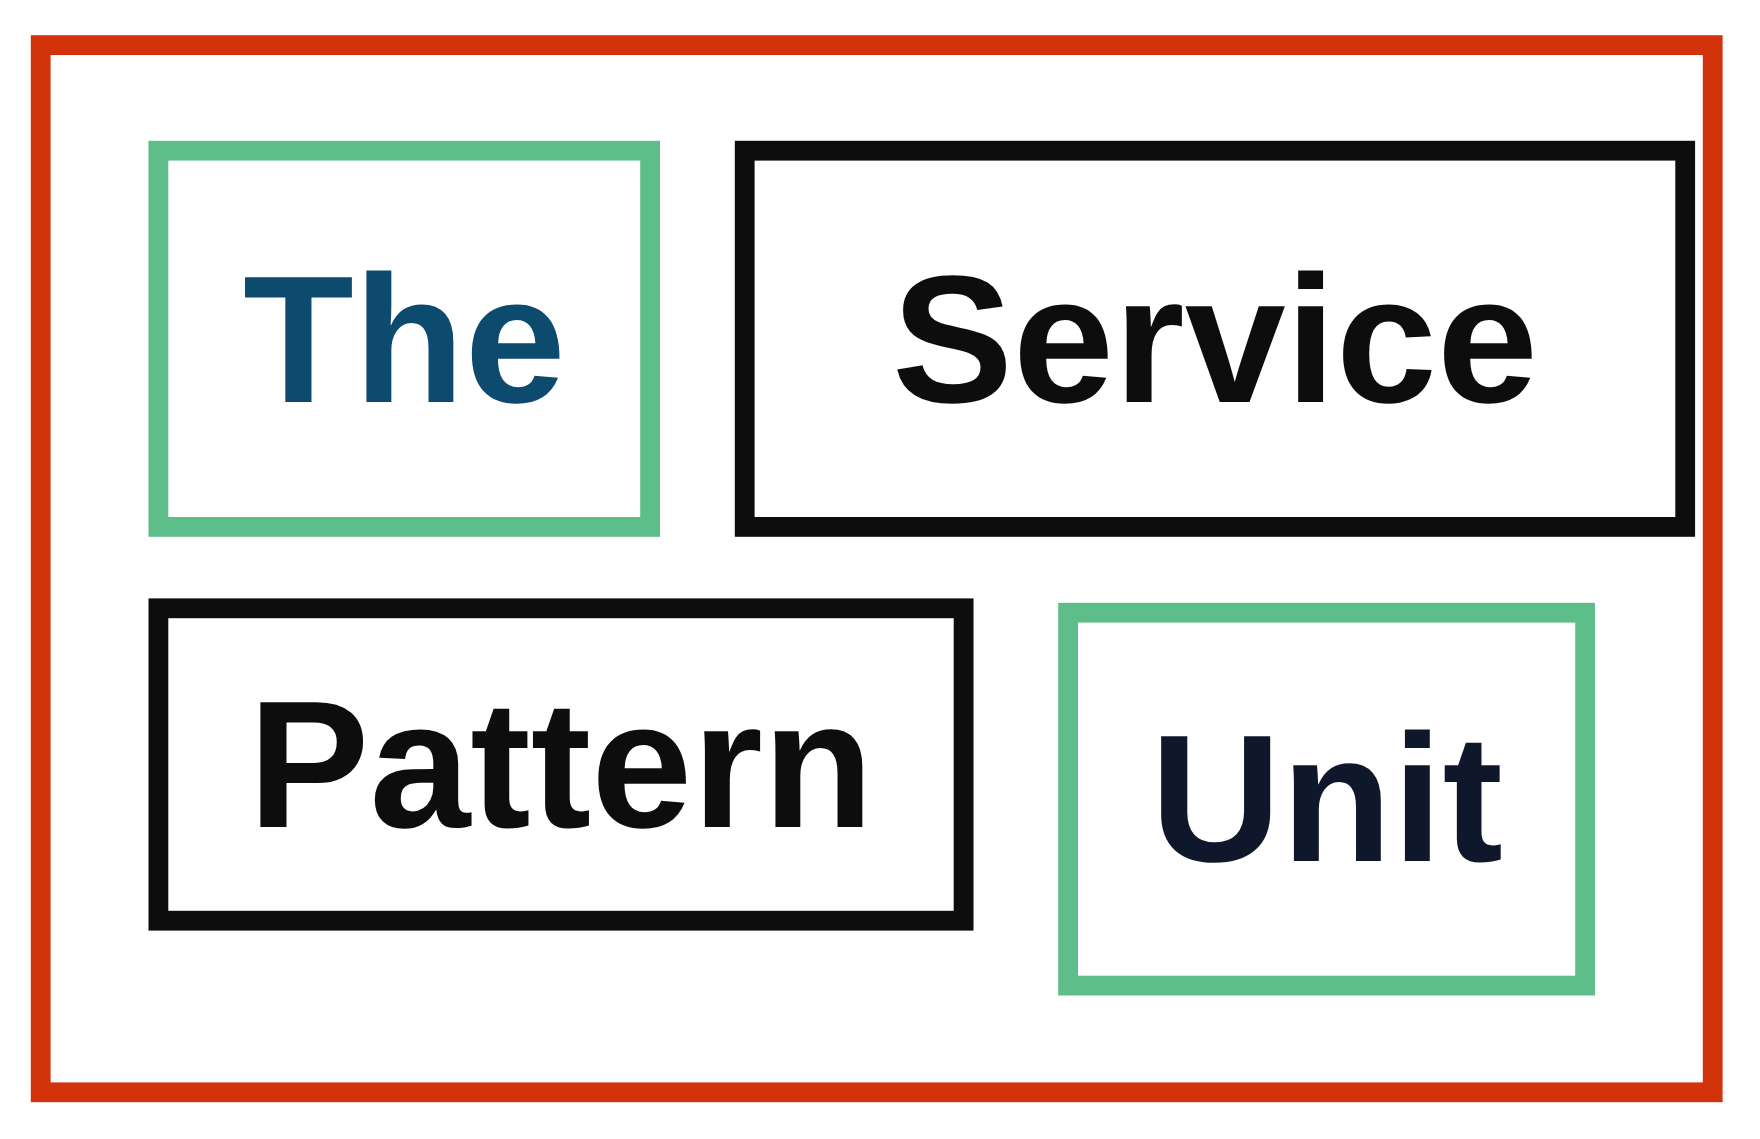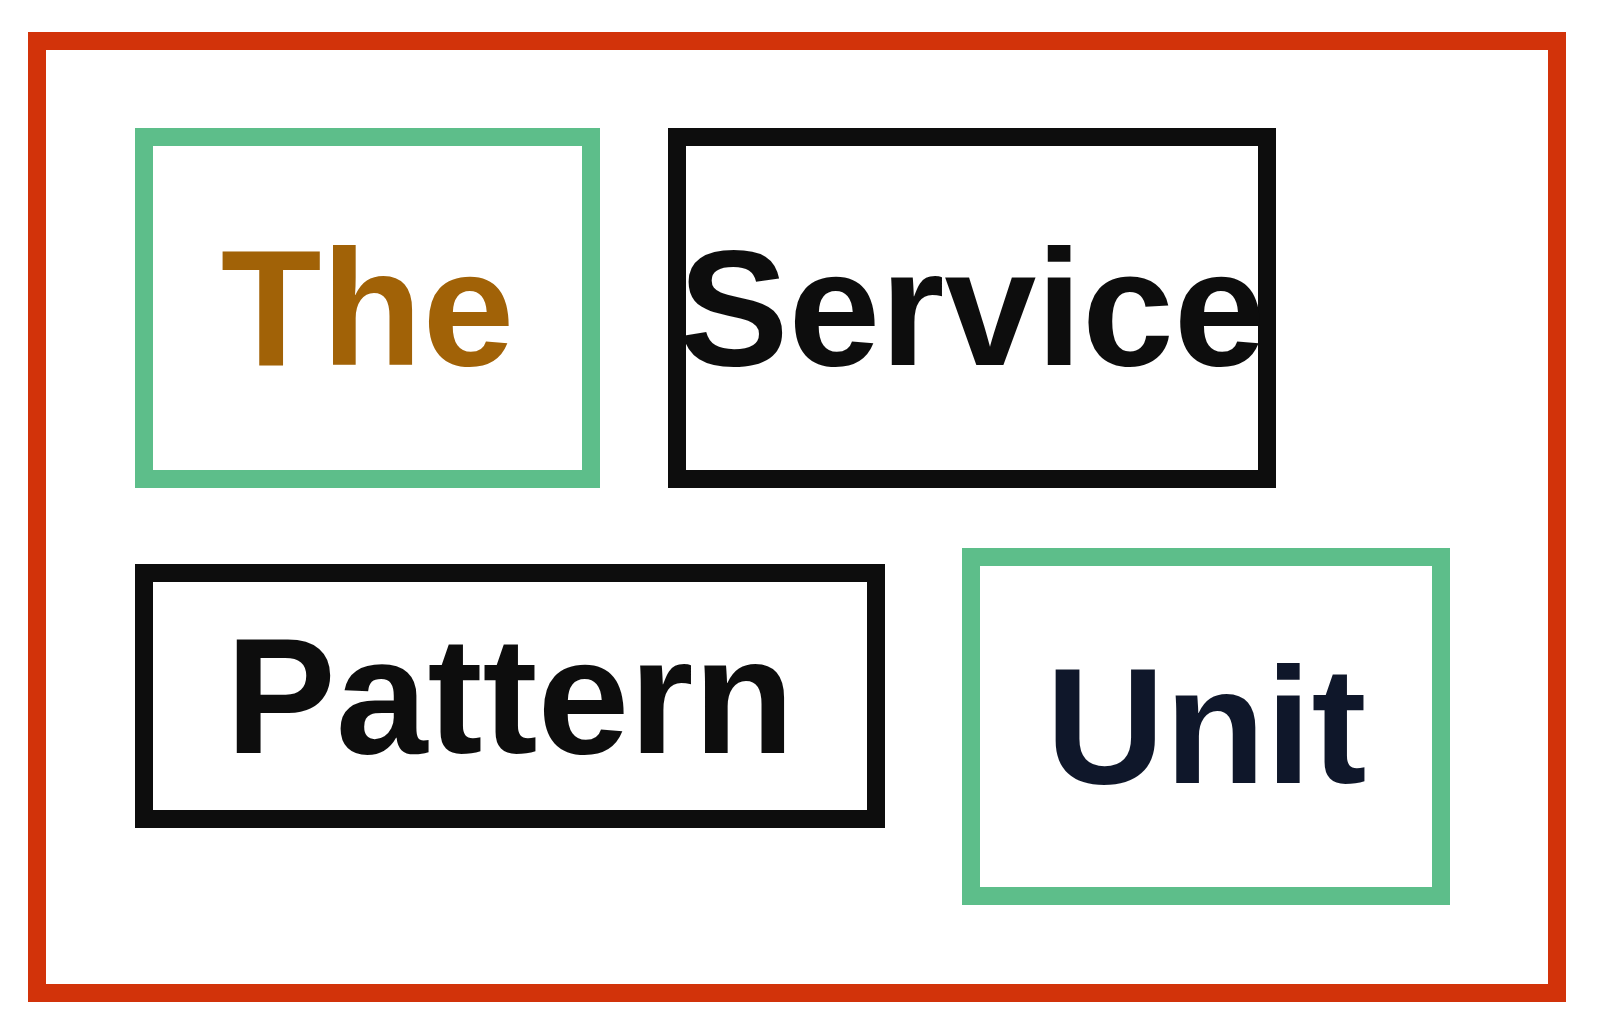--- a/index.html
+++ b/index.html
@@ -35,33 +35,33 @@
   }
   .word-label {
     font-size: 165px;
     font-weight: 700;
     line-height: 1;
     color: #0d0d0d;
     letter-spacing: 0;
     white-space: nowrap;
   }
   .box-the     { left: 135px; top: 128px; width: 465px; height: 360px; }
-  .box-service { left: 668px; top: 128px; width: 608px; height: 360px; }
-  .box-pattern { left: 135px; top: 564px; width: 750px; height: 264px; }
+  .box-service { left: 668px; top: 128px; width: 873px; height: 360px; }
+  .box-pattern { left: 135px; top: 544px; width: 750px; height: 302px; }
   .box-unit    { left: 962px; top: 548px; width: 488px; height: 357px; }
 </style>
 </head>
 <body>
 
 <div class="canvas">
 
   <div class="frame" style="border-color: rgb(210, 51, 10);"></div>
 
   <div class="word-box box-the" style="border-color: rgb(93, 190, 138);">
-    <span class="word-label" style="color: #a16207;">The</span>
+    <span class="word-label" style="color: #0c4a6e;">The</span>
   </div>
 
   <div class="word-box box-service" style="border-color: rgb(13, 13, 13);">
     <span class="word-label" style="color: rgb(13, 13, 13);">Service</span>
   </div>
 
   <div class="word-box box-pattern" style="border-color: rgb(13, 13, 13);">
     <span class="word-label" style="color: rgb(13, 13, 13);">Pattern</span>
   </div>
 

